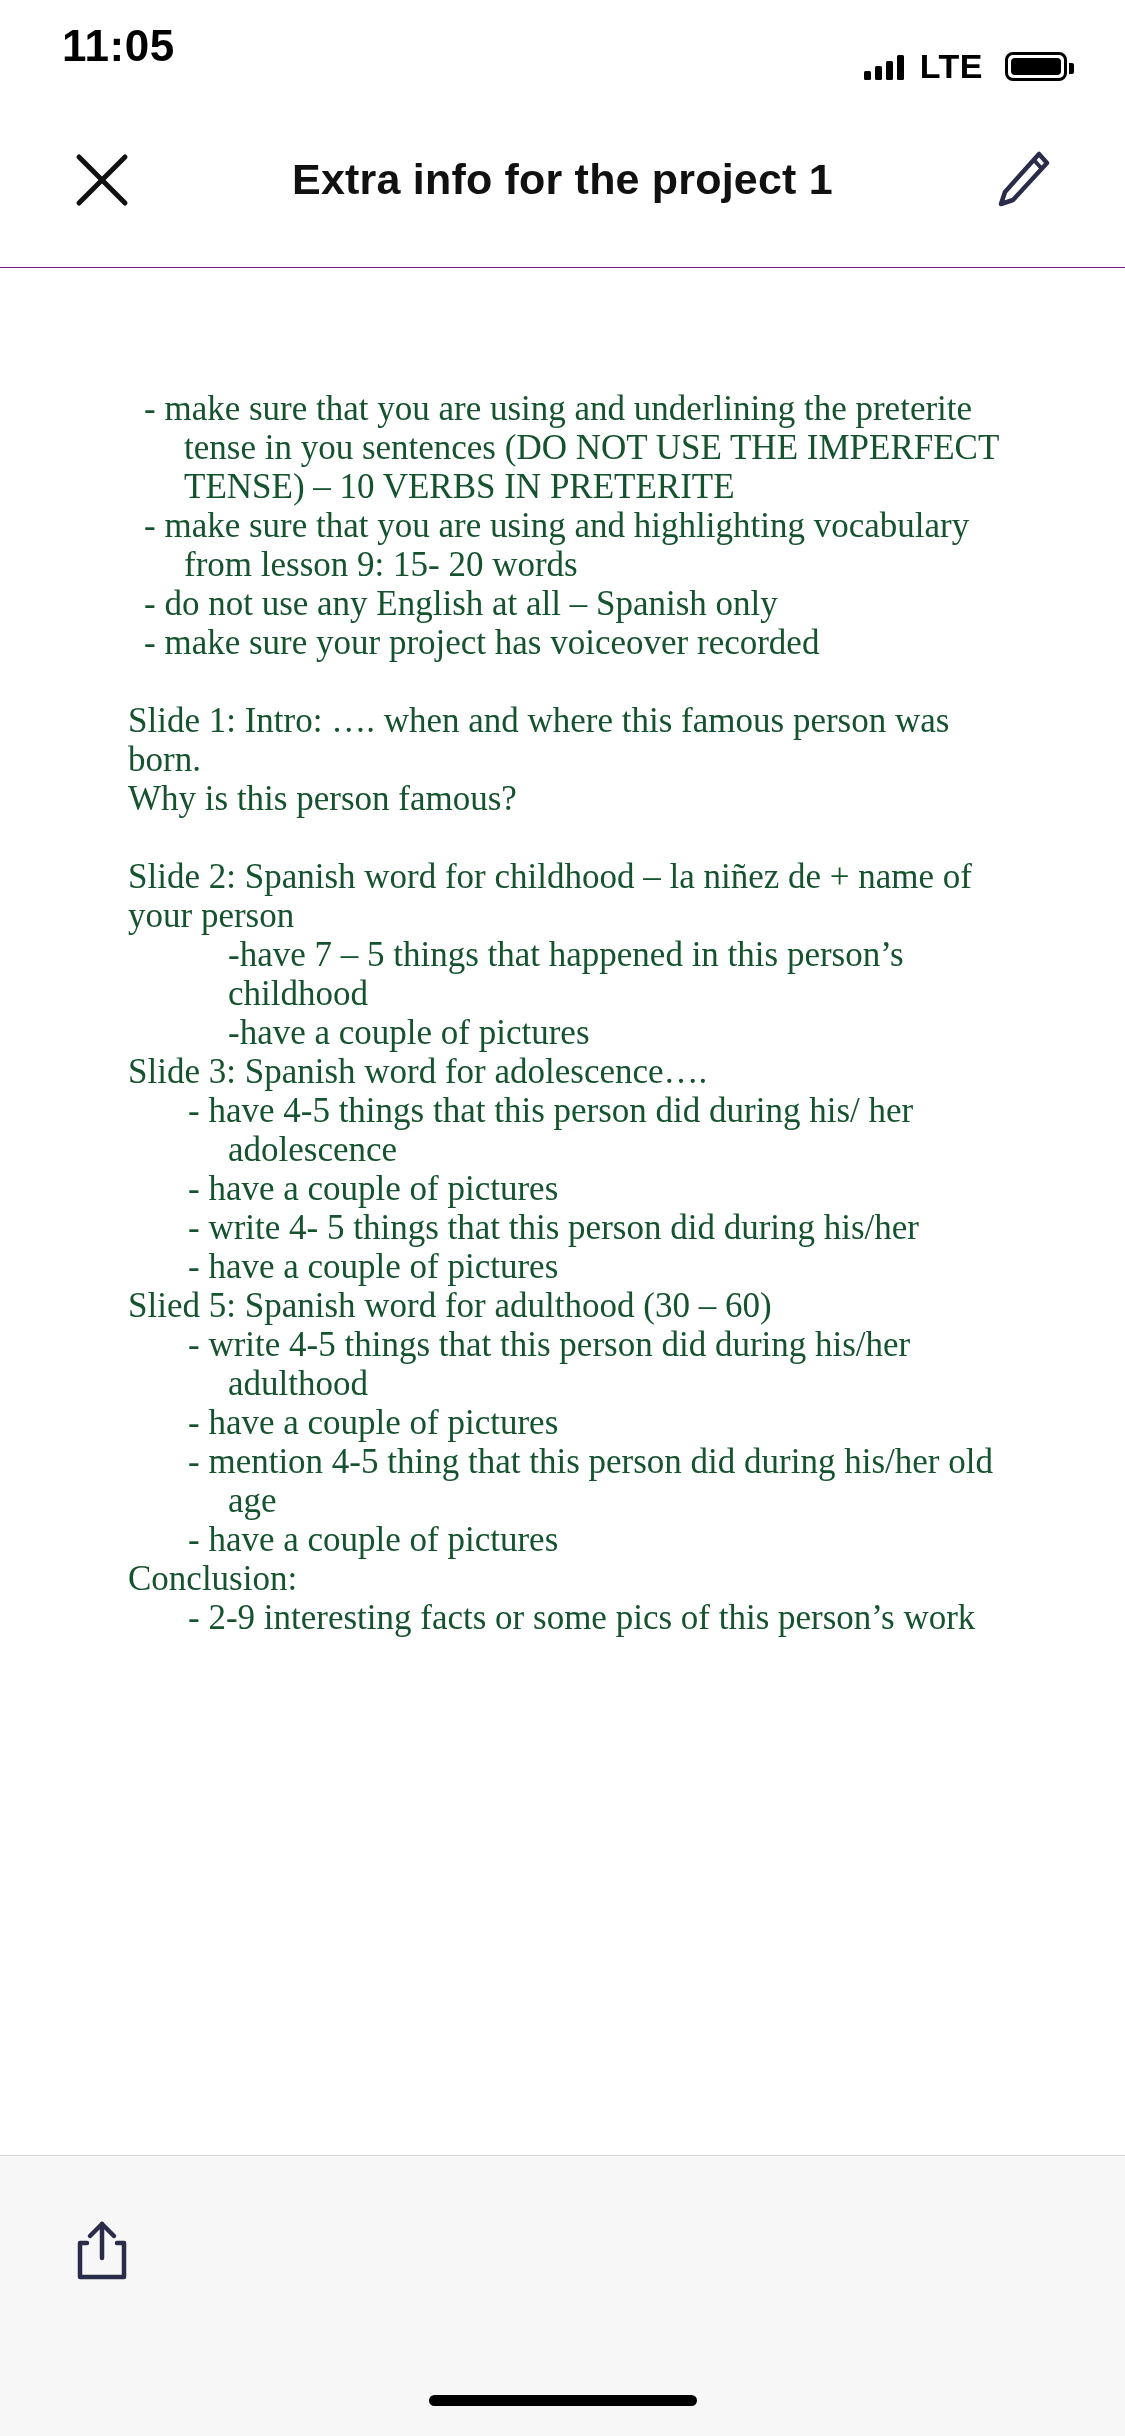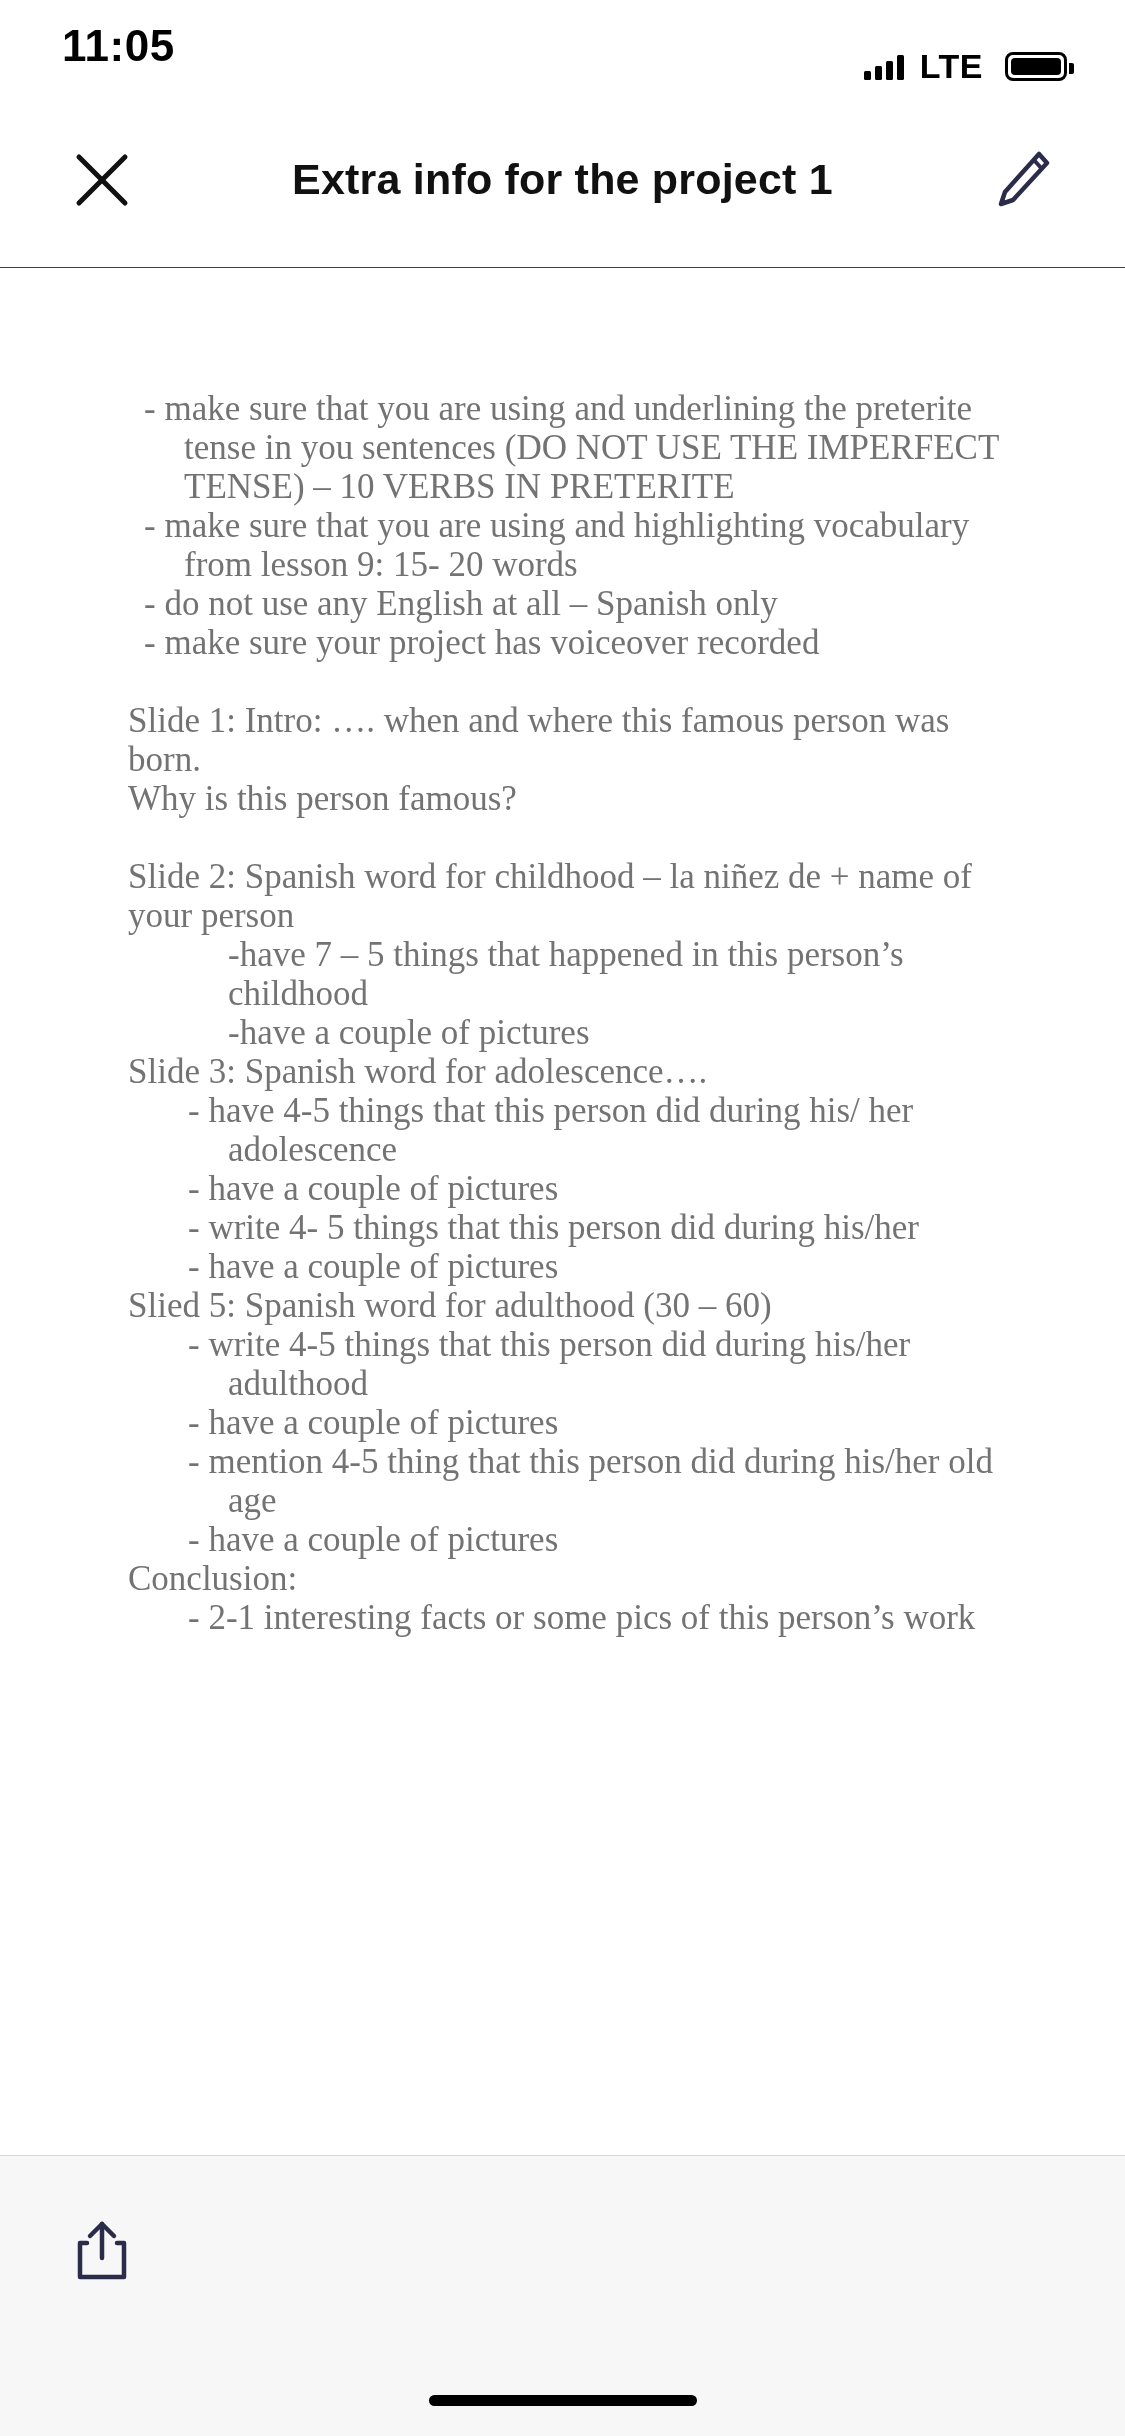--- a/index.html
+++ b/index.html
@@ -50,21 +50,21 @@
     font-size:43px; font-weight:bold; color:#111;
     text-align:center; flex:1; letter-spacing:0.2px;
   }
   .icon-btn { width:92px; height:92px; display:flex; align-items:center; justify-content:center; }
 
   
   .doc {
     position:absolute; top:269px; left:0; width:1125px; height:1886px;
     background:#fff; overflow:hidden;
     font-family:"Liberation Serif", serif;
-    color:#737373;
+    color:#14532d;
   }
   .doc-inner { padding:120px 110px 0 128px; }
   .para { font-size:35px; line-height:39px; }
   .blank { height:39px; }
   .ind3 { padding-left:66px; }
   .hang { padding-left:56px; text-indent:-40px; }
   .hang2 { padding-left:100px; text-indent:-40px; }
   .flat { padding-left:0; }
 
   
@@ -138,21 +138,21 @@
       <div class="para" style="padding-left:100px;">adolescence</div>
       <div class="para hang2">- have a couple of pictures</div>
       <div class="para hang2">- write 4- 5 things that this person did during his/her</div>
       <div class="para hang2">- have a couple of pictures</div>
       <div class="para flat">Slied 5: Spanish word for adulthood (30 – 60)</div>
       <div class="para hang2">- write 4-5 things that this person did during his/her adulthood</div>
       <div class="para hang2">- have a couple of pictures</div>
       <div class="para hang2">- mention 4-5 thing that this person did during his/her old age</div>
       <div class="para hang2">- have a couple of pictures</div>
       <div class="para flat">Conclusion:</div>
-      <div class="para hang2">- 2-1 interesting facts or some pics of this person’s work</div>
+      <div class="para hang2">- 2-9 interesting facts or some pics of this person’s work</div>
     </div>
 </div>
 
 <div class="toolbar">
   <div class="share-btn">
     <svg width="56" height="64" viewBox="0 0 56 64">
       <path d="M13 25 H6 V59 H50 V25 H43" fill="none" stroke="#2b2b4a" stroke-width="4.5" stroke-linejoin="round" stroke-linecap="round"></path>
       <line x1="28" y1="6" x2="28" y2="40" stroke="#2b2b4a" stroke-width="4.5" stroke-linecap="round"></line>
       <path d="M16 18 L28 6 L40 18" fill="none" stroke="#2b2b4a" stroke-width="4.5" stroke-linejoin="round" stroke-linecap="round"></path>
     </svg>

